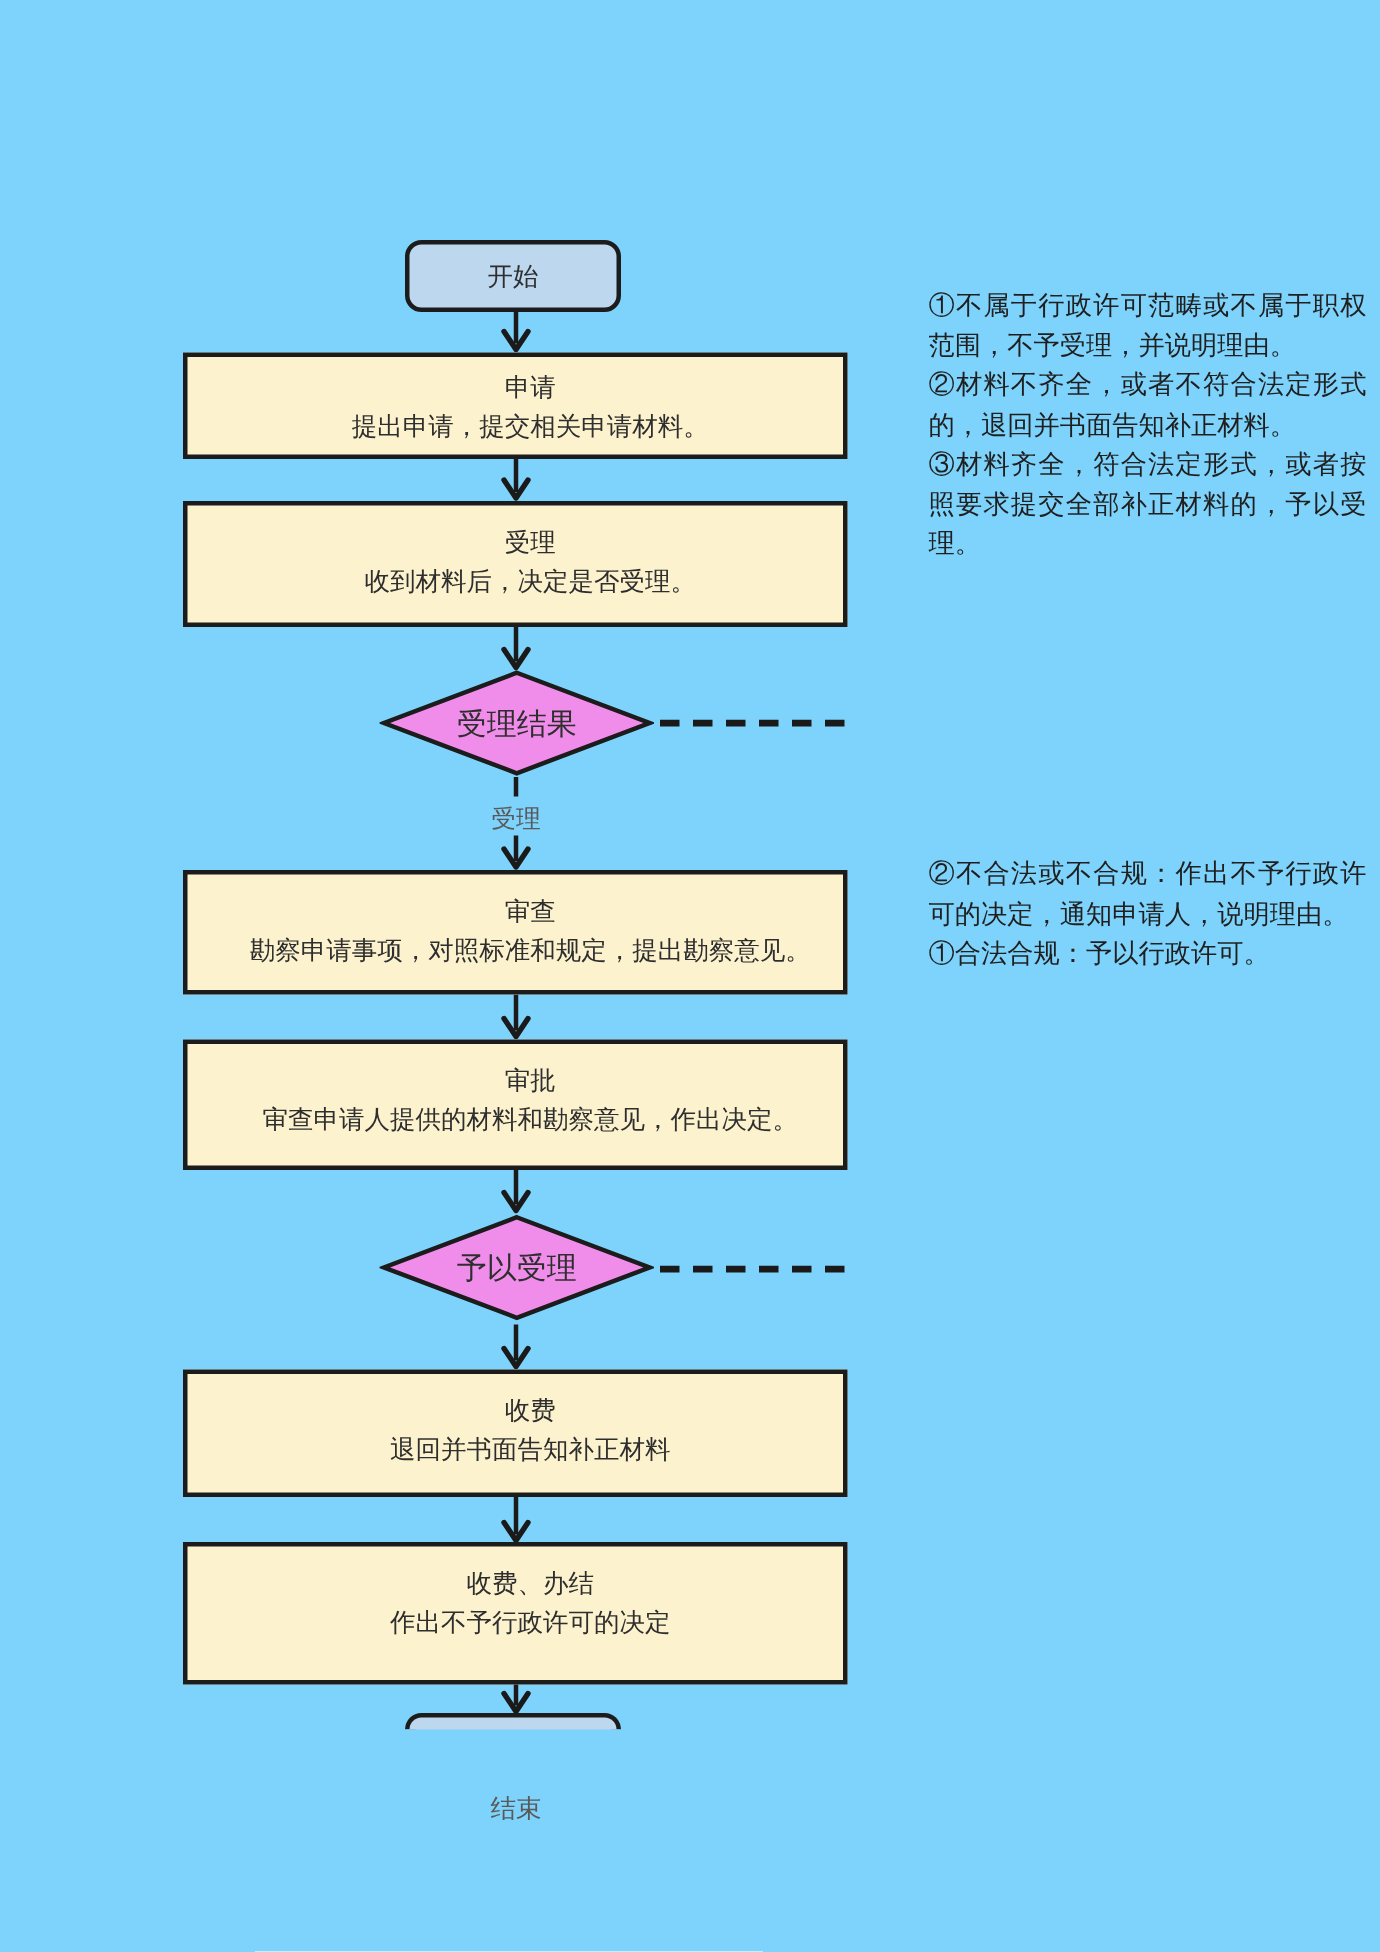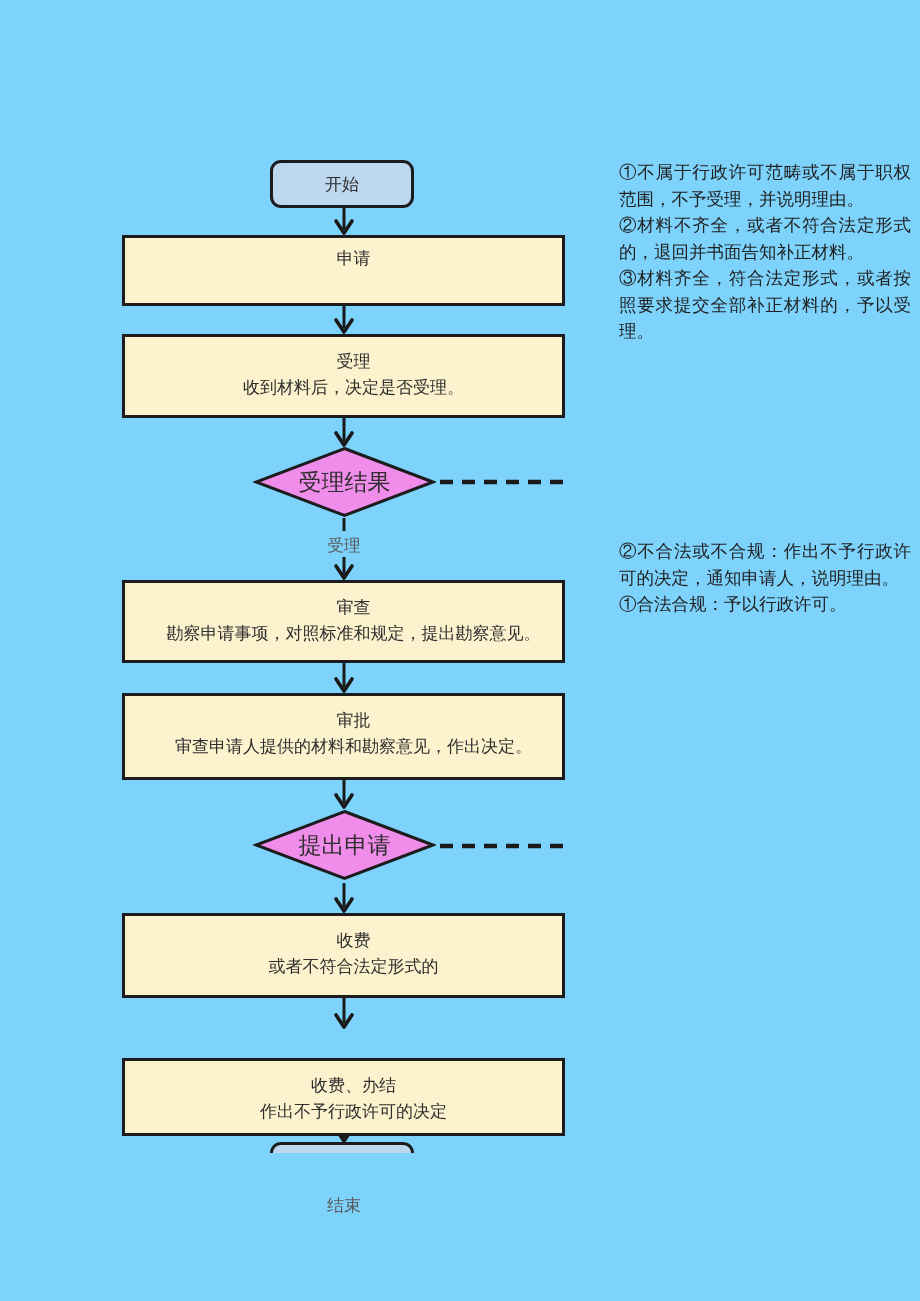--- a/index.html
+++ b/index.html
@@ -36,34 +36,35 @@
   .p-title{font-size:17px;line-height:26px;}
   .p-desc{font-size:17px;line-height:26px;}
   .pad8{padding-top:8px;} .pad12{padding-top:12px;}
 
   .decision{position:absolute;left:253px;width:183px;height:72px;}
   .decision svg{position:absolute;left:0;top:0;}
   .d-shape{fill:var(--decision-fill,#f08cea);stroke:var(--process-border,#1c1c1c);stroke-width:3;}
   .d-label{
     position:absolute;left:0;top:0;width:183px;height:72px;
     display:flex;align-items:center;justify-content:center;
-    font-size:23px;color:var(--box-text,#2e2e2e);
+    font-size:20px;color:var(--box-text,#2e2e2e);
   }
   .edge-label{
     position:absolute;left:314px;top:535px;width:60px;text-align:center;
     font-size:16.5px;color:var(--muted-text,#595959);
   }
   .end-label{
     position:absolute;left:304px;top:1194px;width:80px;text-align:center;
     font-size:17px;color:var(--muted-text,#595959);
   }
   .annotation{
     position:absolute;left:619px;width:292px;
     font-size:17.5px;line-height:26.5px;color:var(--annotation-text,#1f1f1f);
     text-align:justify;
+    margin-top:31px;
   }
   .annotation p{margin:0;}
   .anno-1{top:159px;} .anno-2{top:538px;}
 </style>
 </head>
 <body>
 
 <div class="page">
 
   <svg class="connectors" width="920" height="1301" viewBox="0 0 920 1301">
@@ -91,59 +92,60 @@
     <path class="conn-dash" d="M440 482 H565"></path>
     <path class="conn-dash" d="M440 846 H565"></path>
   </svg>
 
   <div class="terminal" style="top:160px;">
     <span>开始</span>
   </div>
 
   <div class="process pad8" style="top:235px;height:71px;">
     <div class="p-title">申请</div>
+    <div class="p-desc">提出申请，提交相关申请材料。</div>
   </div>
 
   <div class="process pad12" style="top:334px;height:84px;">
     <div class="p-title">受理</div>
     <div class="p-desc">收到材料后，决定是否受理。</div>
   </div>
 
   <div class="process pad12" style="top:693px;height:87px;">
     <div class="p-title">审批</div>
     <div class="p-desc">审查申请人提供的材料和勘察意见，作出决定。</div>
   </div>
 
   <div class="process pad12" style="top:580px;height:83px;">
     <div class="p-title">审查</div>
     <div class="p-desc">勘察申请事项，对照标准和规定，提出勘察意见。</div>
   </div>
 
   <div class="process pad12" style="top:913px;height:85px;text-align:center;">
     <div class="p-title">收费</div>
-    <div class="p-desc">或者不符合法定形式的</div>
+    <div class="p-desc">退回并书面告知补正材料</div>
   </div>
 
-  <div class="process pad12" style="top:1058px;height:78px;">
+  <div class="process pad12" style="top:1028px;height:95px;">
     <div class="p-title">收费、办结</div>
     <div class="p-desc">作出不予行政许可的决定</div>
   </div>
 
   <div class="decision" style="top:446px;">
     <svg width="183" height="72" viewBox="0 0 183 72">
       <polygon class="d-shape" points="91.5,2.5 180,36 91.5,69.5 3,36"></polygon>
     </svg>
     <div class="d-label">受理结果</div>
   </div>
 
   <div class="decision" style="top:809px;">
     <svg width="183" height="72" viewBox="0 0 183 72">
       <polygon class="d-shape" points="91.5,2.5 180,36 91.5,69.5 3,36"></polygon>
     </svg>
-    <div class="d-label">提出申请</div>
+    <div class="d-label">予以受理</div>
   </div>
 
   <div class="edge-label">受理</div>
 
   <div class="terminal-clipped"></div>
   <div class="end-label">结束</div>
 
   <div class="annotation anno-1">
     <p>①不属于行政许可范畴或不属于职权范围，不予受理，并说明理由。</p>
     <p>②材料不齐全，或者不符合法定形式的，退回并书面告知补正材料。</p>

